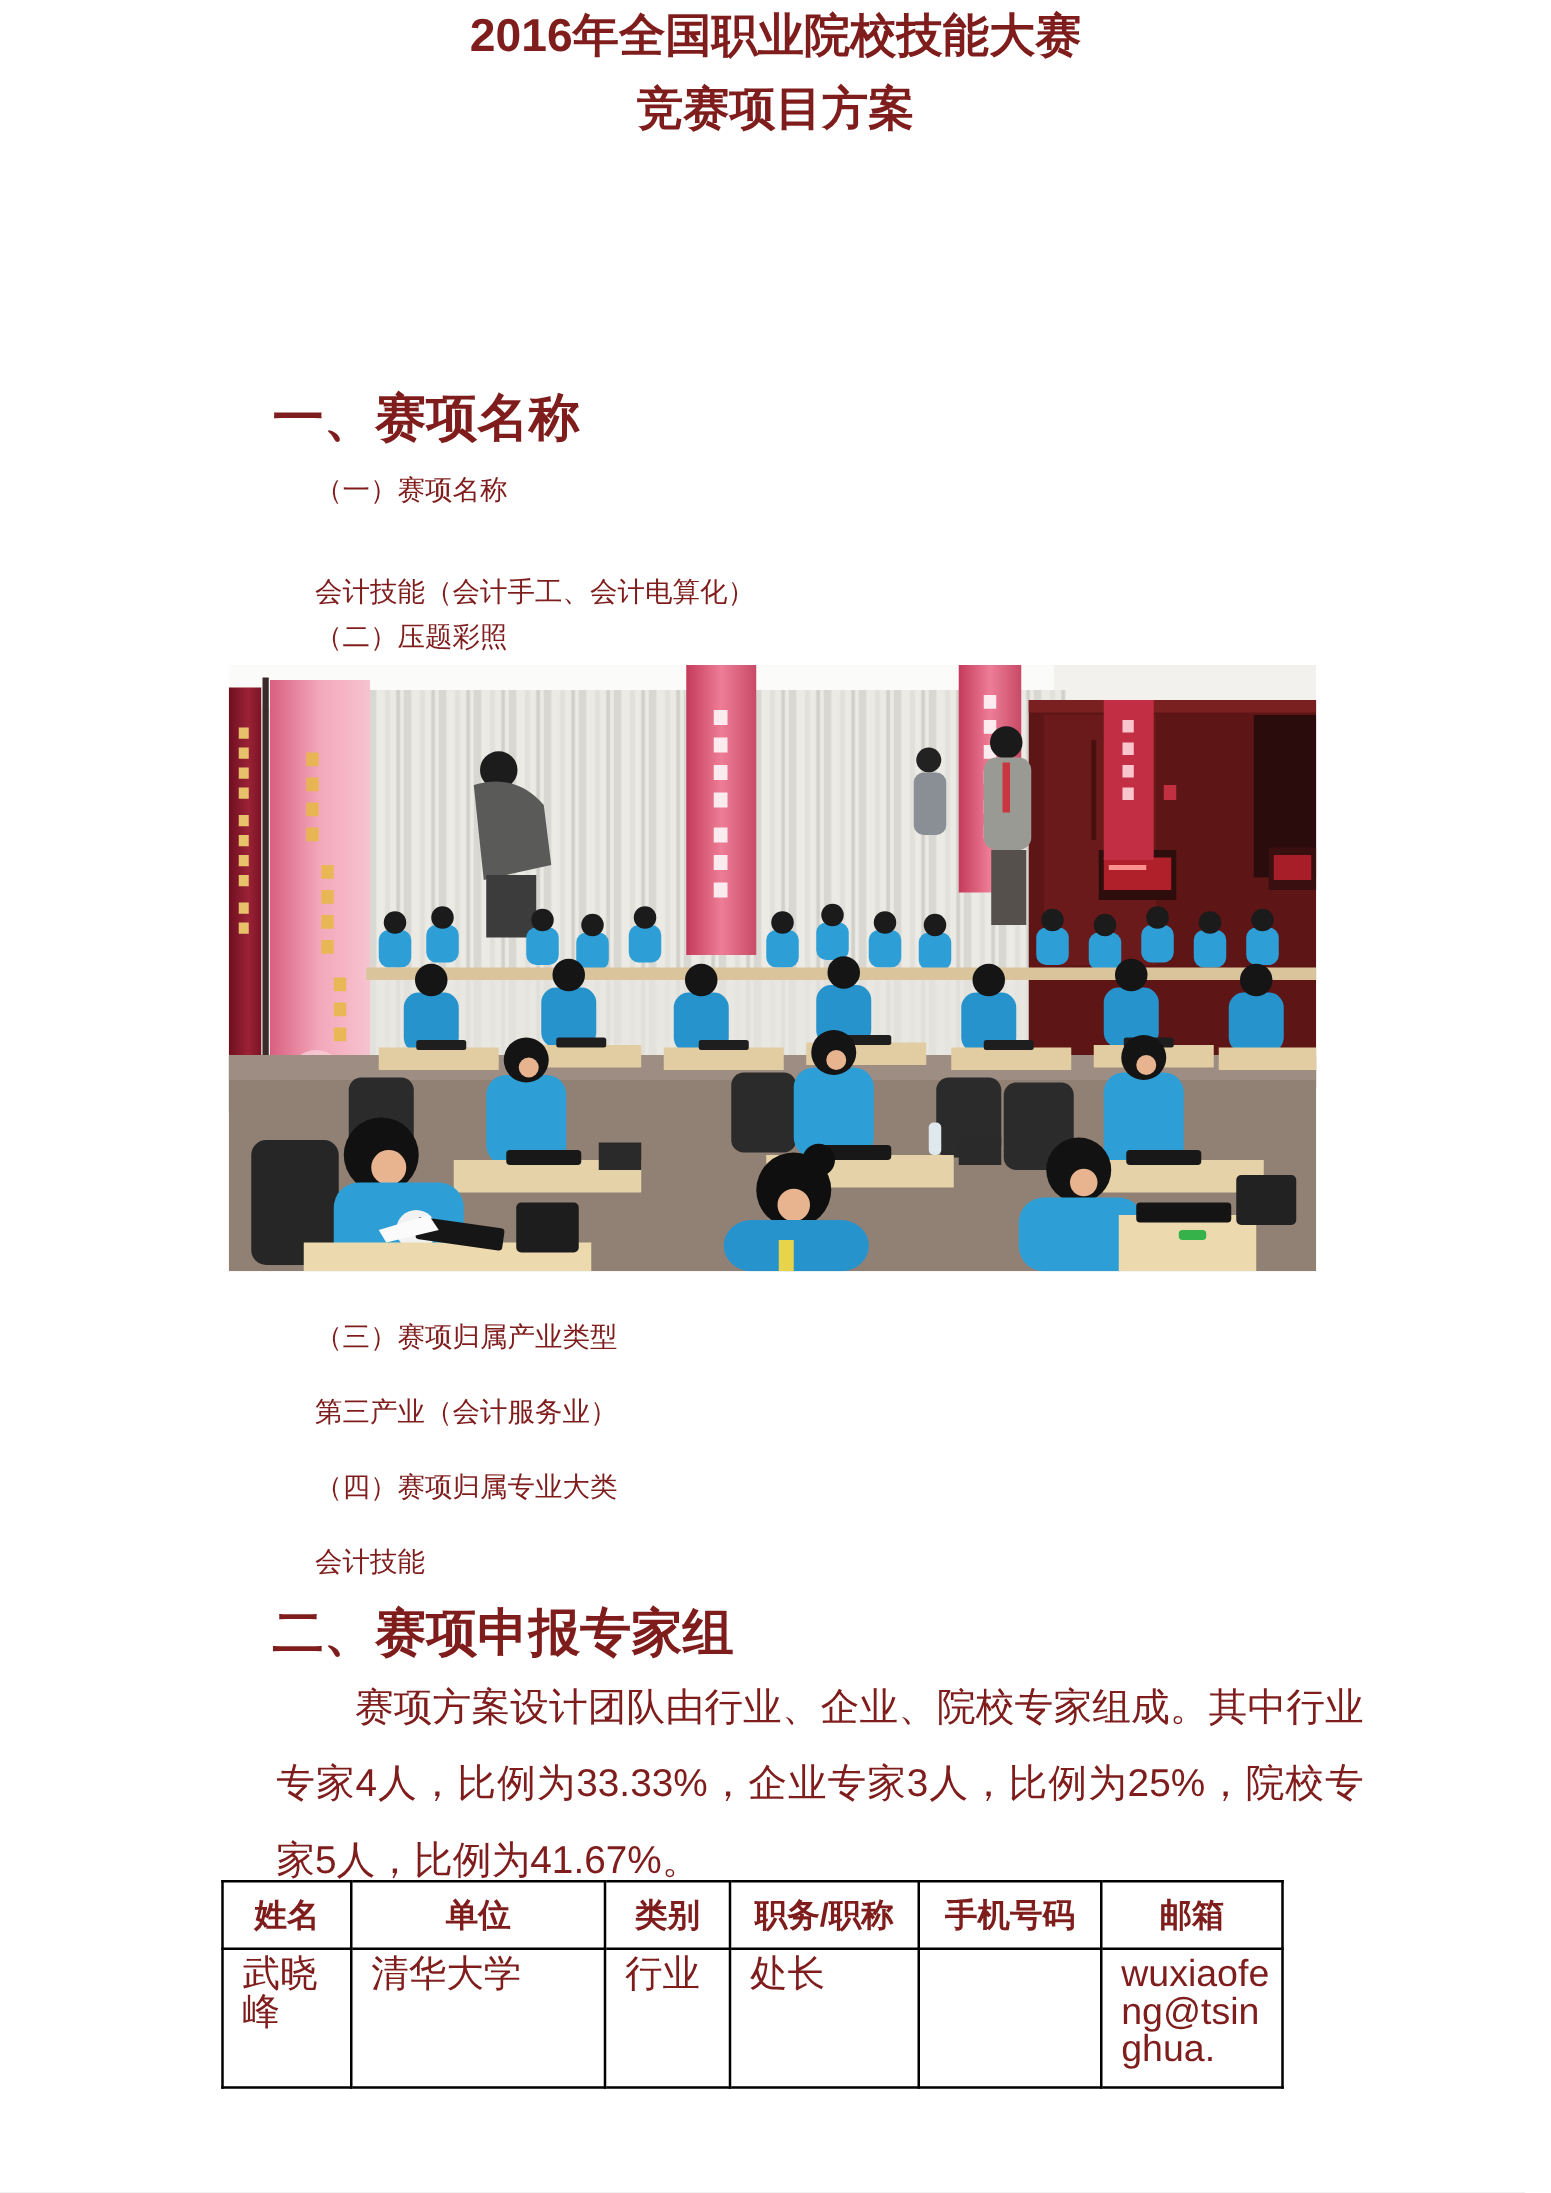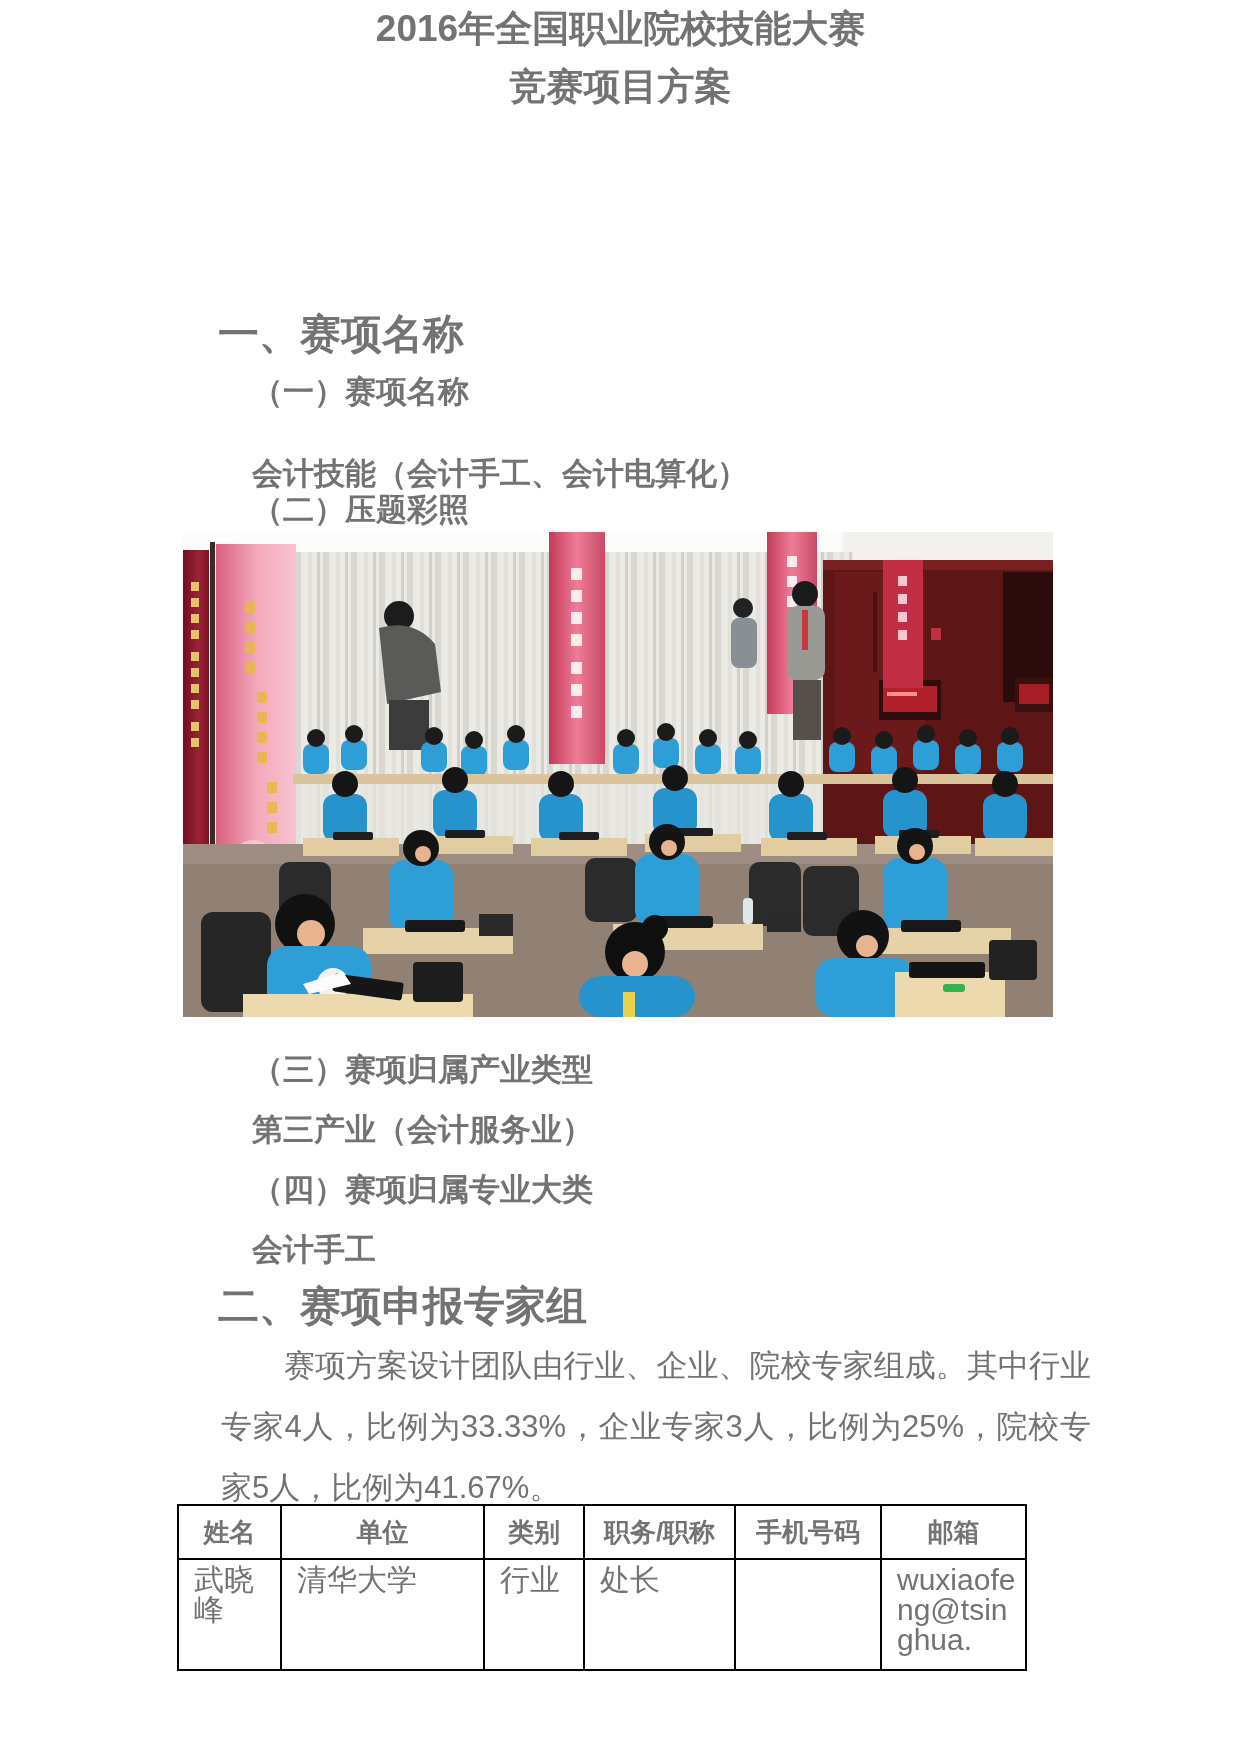--- a/index.html
+++ b/index.html
@@ -2,38 +2,38 @@
 <html lang="zh"><head>
 <meta charset="utf-8">
 <style>
   html,body{margin:0;padding:0;background:#e8e8e8;}
   .page{
     position:relative;
     width:1241px;height:1754px;
     margin:0 auto;
     background:#ffffff;
     font-family:"Liberation Sans","DejaVu Sans",sans-serif;
-    color:#737373;
+    color:#7f1d1d;
     overflow:hidden;
   }
   .abs{position:absolute;white-space:nowrap;}
   .doc-title{
     left:0;right:0;top:168px;
     text-align:center;
     font-size:37px;font-weight:bold;
     line-height:58px;white-space:nowrap;
   }
   .h1{
     left:218px;
     font-size:41px;font-weight:bold;
     line-height:36px;
   }
   .h2,.body-line{
     left:252px;
-    font-size:31px;font-weight:bold;
+    font-size:22px;font-weight:normal;
     line-height:36px;
   }
   .para{
     position:absolute;
     left:188px;top:1335px;width:870px;
     font-size:31px;line-height:61px;
     text-align:justify;text-justify:inter-ideograph;
     text-indent:63px;
     margin-left:33px;
   }
@@ -359,21 +359,21 @@
       <rect x="560" y="366" width="10" height="26" rx="4" fill="#dfe8ec"></rect>
     </g>
   </svg>
 
   <div class="abs h2" style="top:1052px">（三）赛项归属产业类型</div>
 
   <div class="abs body-line" style="top:1112px">第三产业（会计服务业）</div>
 
   <div class="abs h2" style="top:1172px">（四）赛项归属专业大类</div>
 
-  <div class="abs body-line" style="top:1232px">会计手工</div>
+  <div class="abs body-line" style="top:1232px">会计技能</div>
 
   <div class="abs h1" style="top:1288px">二、赛项申报专家组</div>
 
   <div class="para">赛项方案设计团队由行业、企业、院校专家组成。其中行业专家4人，比例为33.33%，企业专家3人，比例为25%，院校专家5人，比例为41.67%。</div>
 
   <table class="experts">
     <colgroup>
       <col style="width:103px">
         <col style="width:203px">
         <col style="width:100px">

